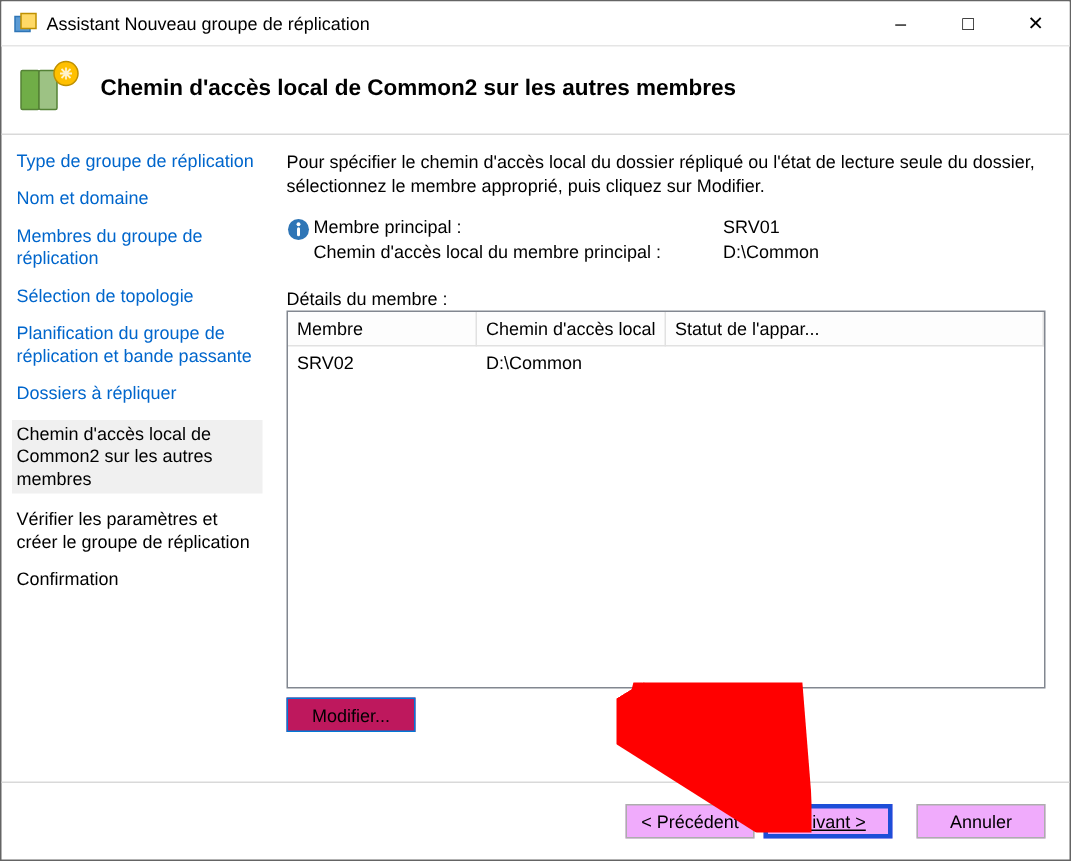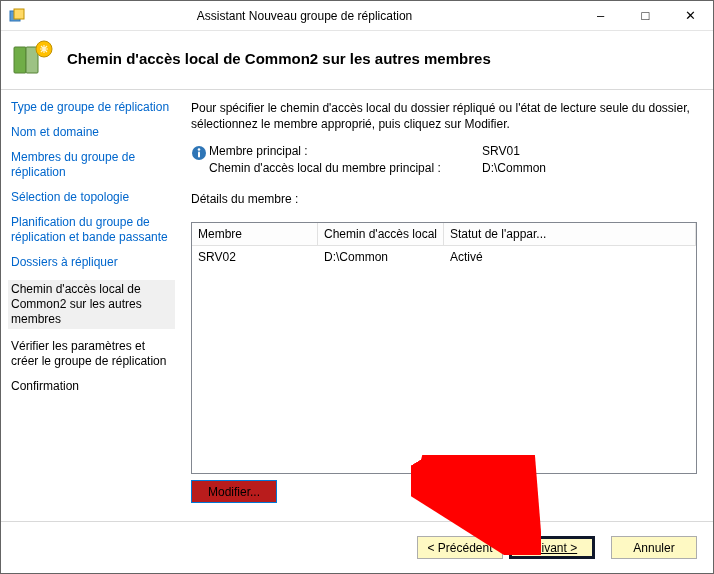--- a/index.html
+++ b/index.html
@@ -1,50 +1,50 @@
 <!DOCTYPE html>
 <html><head>
 <meta charset="utf-8">
 <style>
   * { box-sizing: border-box; }
   html, body { margin: 0; padding: 0; font-family: "Segoe UI", Tahoma, sans-serif; font-size: 12px; color: #000; background: #fff; }
   .window { width: 714px; height: 574px; border: 1px solid #646464; display: flex; flex-direction: column; background: #fff; position: relative; }
-  .titlebar { height: 30px; display: flex; align-items: center; padding-left: 8px; background: #fff; border-bottom: 1px solid #e5e5e5; text-align: center; }
+  .titlebar { height: 30px; display: flex; align-items: center; padding-left: 8px; background: #fff; border-bottom: 1px solid #e5e5e5; }
   .titlebar-icon { width: 16px; height: 16px; margin-right: 6px; }
   .titlebar-text { flex: 1; font-size: 12px; }
   .win-controls { display: flex; height: 100%; }
   .win-btn { width: 45px; display: flex; align-items: center; justify-content: center; font-size: 13px; font-family: "Segoe UI Symbol", sans-serif; }
   .header-band { display: flex; align-items: center; padding: 6px 18px 10px 10px; border-bottom: 1px solid #d9d9d9; }
   .header-icon { width: 42px; height: 42px; margin-right: 14px; }
   .header-title { font-size: 15px; font-weight: bold; color: #000; }
   .body { flex: 1; display: flex; overflow: hidden; }
   .sidebar { width: 182px; padding: 10px 8px 10px 10px; border-right: none; }
   .sidebar-title { font-weight: bold; text-decoration: underline; margin-bottom: 8px; }
   .step { display: block; color: #0066cc; margin-bottom: 10px; line-height: 1.25; cursor: pointer; }
   .step.current { color: #000; background: #f0f0f0; padding: 2px 3px; margin-left: -3px; margin-right: 0; }
   .step.future { color: #000; cursor: default; }
   .main { flex: 1; padding: 10px 16px 10px 8px; display: flex; flex-direction: column; }
   .instr { margin: 0 0 12px 0; line-height: 1.35; }
   .info-row { display: flex; align-items: flex-start; margin-bottom: 2px; }
   .info-icon { width: 18px; flex-shrink: 0; padding-top: 1px; }
   .kv { display: flex; margin-bottom: 3px; gap: 35px; }
   .kv-label { width: 238px; }
-  .section-label { margin-top: 12px; margin-bottom: 16px; }
+  .section-label { margin-top: 12px; margin-bottom: 1px; }
   .grid { border: 1px solid #828790; height: 252px; background: #fff; overflow: hidden; }
   .grid-head { display: flex; background: #fff; }
   .grid-head .cell { border-right: 1px solid #e1e1e1; border-bottom: 1px solid #e1e1e1; padding: 4px 6px; background: #fdfdfd; }
   .grid-row { display: flex; }
   .grid-row .cell { padding: 4px 6px; }
   .col1 { width: 126px; }
   .col2 { width: 126px; }
   .col3 { flex: 1; }
-  .modifier-btn { margin-top: 6px; width: 86px; height: 23px; border: 1px solid #0078d7; background: #b91c1c; font-family: inherit; font-size: 12px; text-align: center; cursor: pointer; padding: 0; }
+  .modifier-btn { margin-top: 6px; width: 86px; height: 23px; border: 1px solid #0078d7; background: #be185d; font-family: inherit; font-size: 12px; text-align: center; cursor: pointer; padding: 0; }
   .footer { height: 52px; border-top: 1px solid #d9d9d9; display: flex; align-items: center; justify-content: flex-end; padding: 0 16px; gap: 6px; position: relative; }
-  .nav-btn { width: 86px; height: 23px; border: 1px solid #adadad; background: #fef9c3; font-family: inherit; font-size: 12px; cursor: pointer; padding: 0; }
-  .nav-btn.primary-outline { border: 3px solid #0f172a; text-decoration: underline; }
+  .nav-btn { width: 86px; height: 23px; border: 1px solid #adadad; background: #f0abfc; font-family: inherit; font-size: 12px; cursor: pointer; padding: 0; }
+  .nav-btn.primary-outline { border: 3px solid #1d4ed8; text-decoration: underline; }
   .red-arrow { position: absolute; left: 410px; bottom: 18px; pointer-events: none; }
 </style>
 </head>
 <body>
 
 <div class="window">
 
   <div class="titlebar">
     <span class="titlebar-icon">
       <svg viewBox="0 0 16 16" width="16" height="16">
@@ -112,21 +112,20 @@
 
       <div class="grid">
         <div class="grid-head">
           <div class="cell col1">Membre</div>
           <div class="cell col2">Chemin d'accès local</div>
           <div class="cell col3">Statut de l'appar...</div>
         </div>
         <div class="grid-row">
           <div class="cell col1">SRV02</div>
           <div class="cell col2">D:\Common</div>
-          <div class="cell col3">Activé</div>
         </div>
       </div>
 
       <button class="modifier-btn">Modifier...</button>
     </div>
   </div>
 
   <div class="footer">
     <svg class="red-arrow" width="130" height="100" viewBox="0 0 130 100">
       <defs>

